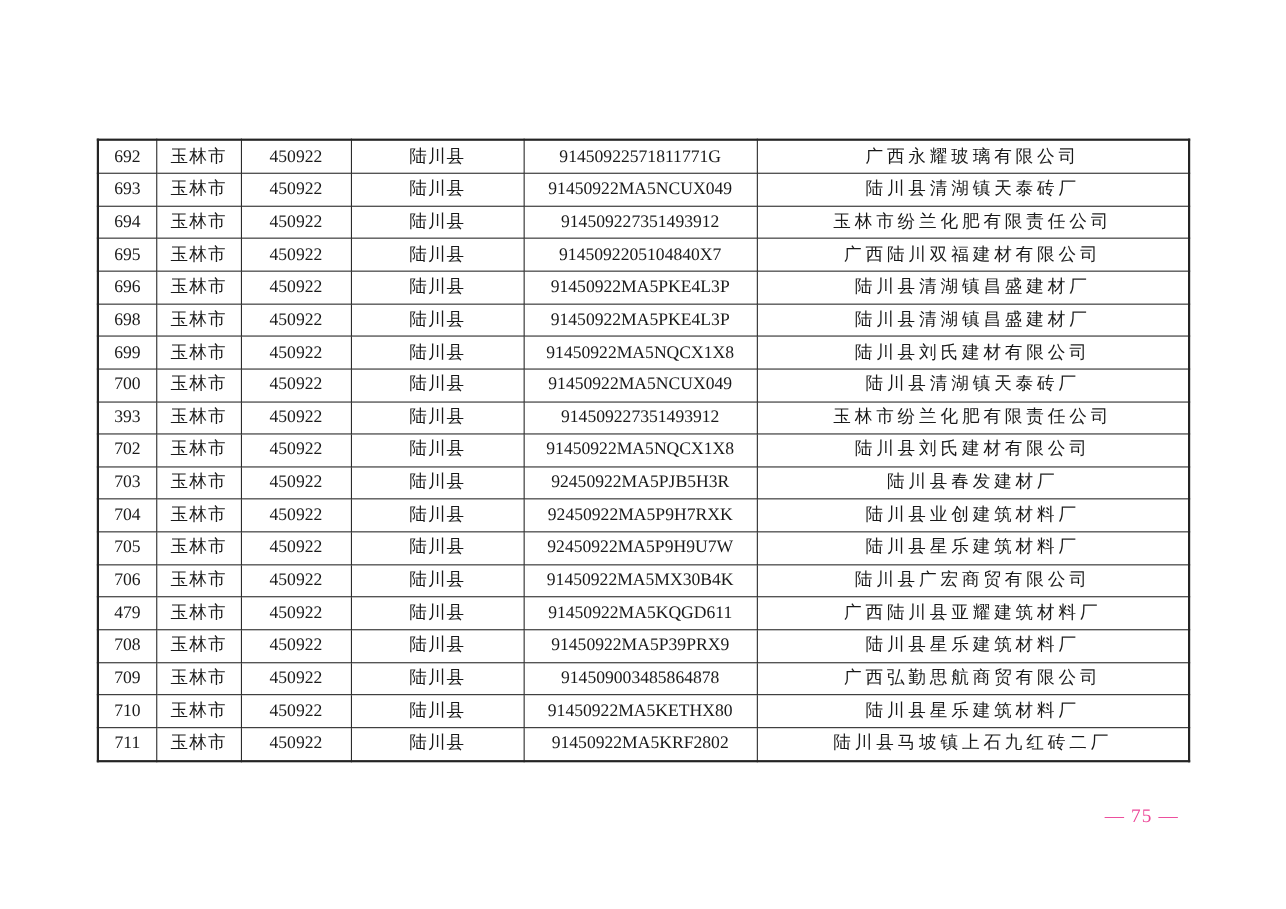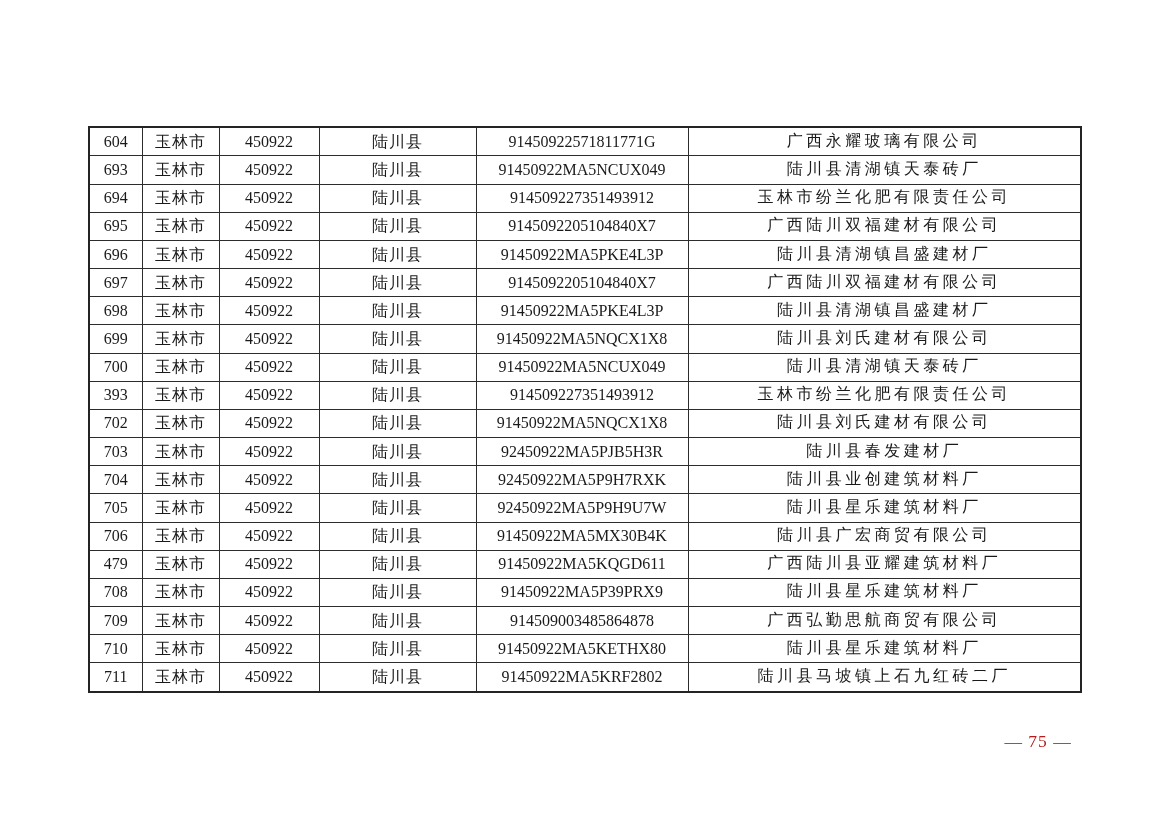--- a/index.html
+++ b/index.html
@@ -46,39 +46,39 @@
   td.cell-city, td.cell-county { letter-spacing: 1px; margin-left: 16px; }
   td.cell-company { letter-spacing: 3.5px; font-size: 15.5px; font-family: Liberation Mono, monospace; }
   td.cell-credit_code { font-size: 16px; }
   .page-number {
     position: absolute;
     left: 998px;
     top: 731px;
     width: 80px;
     text-align: center;
     font-size: 17.5px;
-    color: #b91c1c;
+    color: #ec4899;
     letter-spacing: 1px;
   }
 </style>
 </head>
 <body>
 
 <table class="doc-table">
   <colgroup>
       <col class="col-no">
       <col class="col-city">
       <col class="col-city_code">
       <col class="col-county">
       <col class="col-credit_code">
       <col class="col-company">
     </colgroup>
   <tbody>
       <tr>
-        <td class="cell-no">604</td>
+        <td class="cell-no">692</td>
         <td class="cell-city">玉林市</td>
         <td class="cell-city_code">450922</td>
         <td class="cell-county">陆川县</td>
         <td class="cell-credit_code">91450922571811771G</td>
         <td class="cell-company">广西永耀玻璃有限公司</td>
       </tr>
       <tr>
         <td class="cell-no">693</td>
         <td class="cell-city">玉林市</td>
         <td class="cell-city_code">450922</td>
@@ -102,28 +102,20 @@
         <td class="cell-credit_code">9145092205104840X7</td>
         <td class="cell-company">广西陆川双福建材有限公司</td>
       </tr>
       <tr>
         <td class="cell-no">696</td>
         <td class="cell-city">玉林市</td>
         <td class="cell-city_code">450922</td>
         <td class="cell-county">陆川县</td>
         <td class="cell-credit_code">91450922MA5PKE4L3P</td>
         <td class="cell-company">陆川县清湖镇昌盛建材厂</td>
-      </tr>
-      <tr>
-        <td class="cell-no">697</td>
-        <td class="cell-city">玉林市</td>
-        <td class="cell-city_code">450922</td>
-        <td class="cell-county">陆川县</td>
-        <td class="cell-credit_code">9145092205104840X7</td>
-        <td class="cell-company">广西陆川双福建材有限公司</td>
       </tr>
       <tr>
         <td class="cell-no">698</td>
         <td class="cell-city">玉林市</td>
         <td class="cell-city_code">450922</td>
         <td class="cell-county">陆川县</td>
         <td class="cell-credit_code">91450922MA5PKE4L3P</td>
         <td class="cell-company">陆川县清湖镇昌盛建材厂</td>
       </tr>
       <tr>

